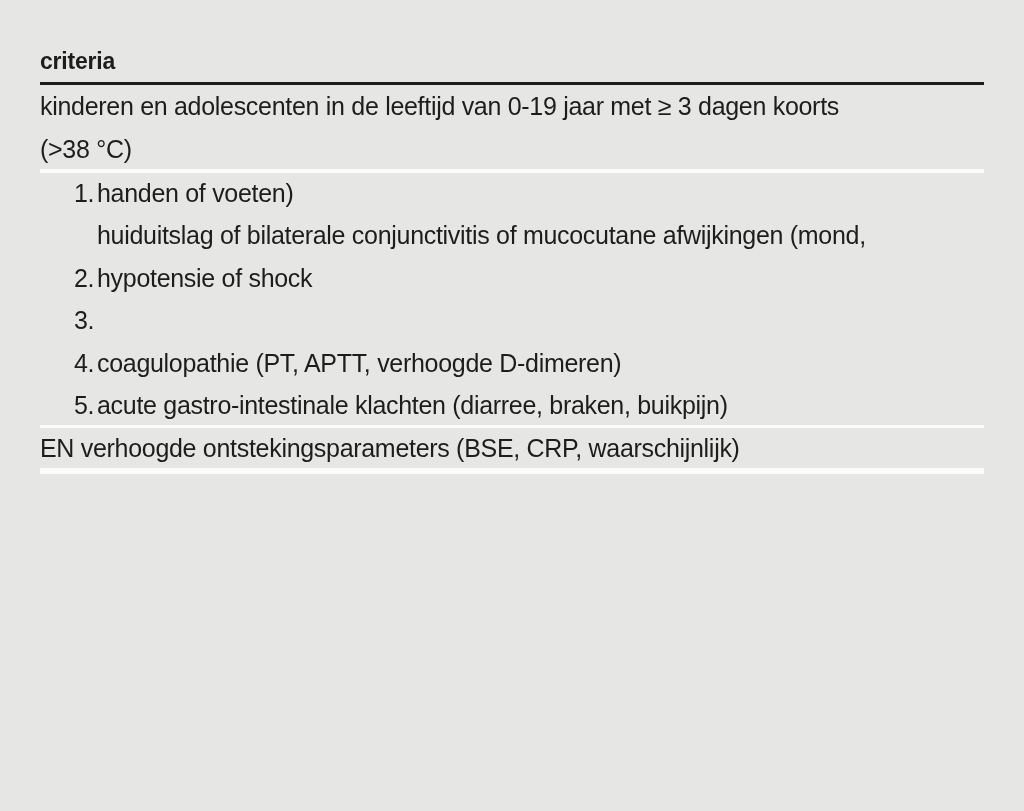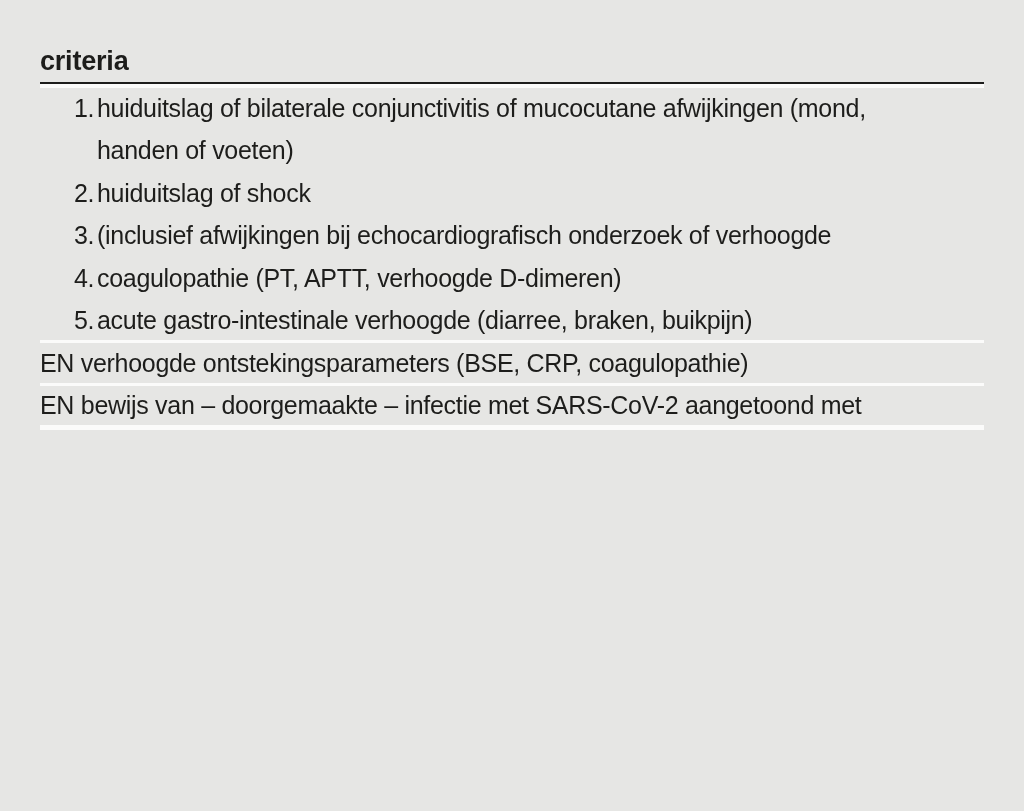--- a/index.html
+++ b/index.html
@@ -12,21 +12,21 @@
     background: #e6e6e4;
     overflow: hidden;
     font-family: "Liberation Sans", sans-serif;
     color: #1d1d1b;
   }
   .table {
     margin: 0 40px;
     padding-top: 40px;
   }
   .header-row {
-    font-size: 27px;
+    font-size: 23px;
     font-weight: bold;
     line-height: 42px;
     letter-spacing: -0.2px;
   }
   .header-rule {
     height: 3px;
     background: #1d1d1b;
   }
   .line {
     font-size: 25px;
@@ -60,76 +60,78 @@
 </head>
 <body>
 
 <div class="table">
 
   <div class="header-row">
     <span>criteria</span>
   </div>
   <div class="header-rule"></div>
 
+  <div class="row">
+    <div class="line">kinderen en adolescenten in de leeftijd van 0-19 jaar met ≥ 3 dagen koorts</div>
+    <div class="line">(&gt;38 °C)</div>
+  </div>
 
   <div class="sep"></div>
 
 
   <div class="sep"></div>
 
   <div class="row">
 
     <div class="list-item">
       <div class="line num">1.</div>
       <div class="item-lines">
+        <div class="line">handen of voeten)</div>
         <div class="line">huiduitslag of bilaterale conjunctivitis of mucocutane afwijkingen (mond,</div>
-        <div class="line">handen of voeten)</div>
       </div>
     </div>
 
     <div class="list-item">
       <div class="line num">2.</div>
       <div class="item-lines">
-        <div class="line">huiduitslag of shock</div>
+        <div class="line">hypotensie of shock</div>
       </div>
     </div>
 
     <div class="list-item">
       <div class="line num">3.</div>
       <div class="item-lines">
-        <div class="line">(inclusief afwijkingen bij echocardiografisch onderzoek of verhoogde</div>
       </div>
     </div>
 
     <div class="list-item">
       <div class="line num">4.</div>
       <div class="item-lines">
         <div class="line">coagulopathie (PT, APTT, verhoogde D-dimeren)</div>
       </div>
     </div>
 
     <div class="list-item">
       <div class="line num">5.</div>
       <div class="item-lines">
-        <div class="line">acute gastro-intestinale verhoogde (diarree, braken, buikpijn)</div>
+        <div class="line">acute gastro-intestinale klachten (diarree, braken, buikpijn)</div>
       </div>
     </div>
 
   </div>
 
   <div class="sep"></div>
 
   <div class="row">
-    <div class="line">EN verhoogde ontstekingsparameters (BSE, CRP, coagulopathie)</div>
+    <div class="line">EN verhoogde ontstekingsparameters (BSE, CRP, waarschijnlijk)</div>
   </div>
 
   <div class="sep"></div>
 
   <div class="row">
-    <div class="line">EN bewijs van – doorgemaakte – infectie met SARS-CoV-2 aangetoond met</div>
   </div>
 
   <div class="sep"></div>
 
 
   <div class="sep"></div>
 
 </div>
 
 </body></html>

